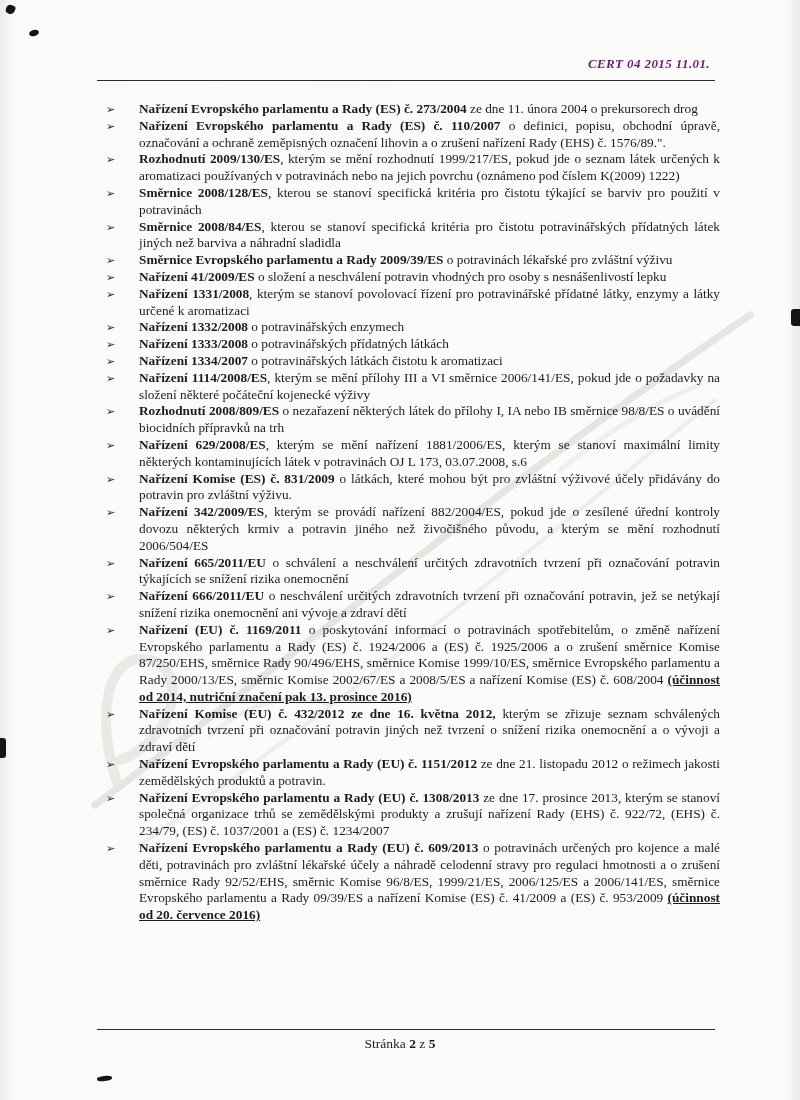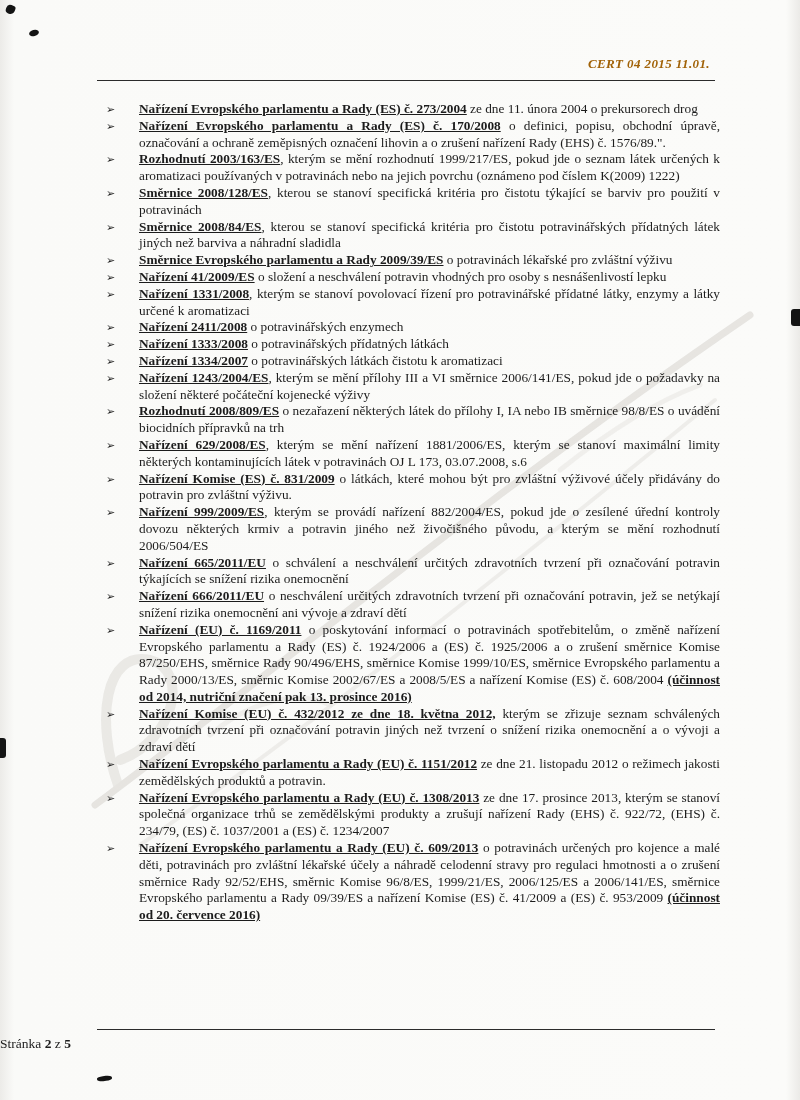--- a/index.html
+++ b/index.html
@@ -11,42 +11,42 @@
       linear-gradient(90deg, #ecebe8 0px, #fafaf8 14px, #fbfbf9 786px, #ebeae7 800px),
       #fafaf8;
     font-family:"Liberation Serif", serif;
     color:#1c1c1c;
   }
   .page { position:absolute; inset:0; }
 
   .header-ref {
     position:absolute; top:56px; right:90px;
     font-style:italic; font-weight:bold; font-size:13px; letter-spacing:.4px;
-    color:#a16207;
+    color:#701a75;
   }
   .rule { position:absolute; left:97px; width:618px; border-top:1.7px solid #2b2b2b; }
   .rule.top { top:80px; }
   .rule.bottom { top:1029px; }
 
   .list {
     position:absolute; left:104px; top:101px; width:616px;
     font-size:13.3px; line-height:16.8px; text-align:justify;
     list-style:none;
   }
   .item { position:relative; padding-left:35px; }
   .bullet {
     position:absolute; left:2px; top:1px;
     font-family:"DejaVu Sans", sans-serif; font-size:11px; color:#1c1c1c;
   }
-  .b { font-weight:bold;text-decoration:underline; }
+  .b { font-weight:bold; }
   .u { font-weight:bold; text-decoration:underline; }
 
   .footer {
     position:absolute; top:1036px; left:0; width:100%;
-    font-size:13.5px; color:#1c1c1c;
+    text-align:center; font-size:13.5px; color:#1c1c1c;
   }
   .footer b { font-weight:bold; }
 
   
   .artifact { position:absolute; background:#141414; }
   .a1 { left:6px;  top:5px;    width:9px;  height:9px;  border-radius:45% 30% 50% 40%; transform:rotate(20deg); }
   .a2 { left:29px; top:30px;   width:10px; height:6px;  border-radius:50%; transform:rotate(-15deg); }
   .a3 { left:791px;top:309px;  width:9px;  height:17px; border-radius:3px 0 0 3px; }
   .a4 { left:0px;  top:738px;  width:6px;  height:20px; border-radius:0 3px 3px 0; }
   .a5 { left:97px; top:1076px; width:15px; height:5px;  border-radius:40%; transform:rotate(-6deg); }
@@ -70,25 +70,25 @@
 
   <div class="header-ref">CERT  04 2015 11.01.</div>
   <div class="rule top"></div>
 
   <ul class="list">
   <li class="item">
     <span class="bullet">➢</span><span class="b">Nařízení Evropského parlamentu a Rady (ES) č. 273/2004</span><span> ze dne 11. února 2004 o prekursorech drog</span>
   </li>
 
   <li class="item">
-    <span class="bullet">➢</span><span class="b">Nařízení Evropského parlamentu a Rady (ES) č. 170/2008</span><span> o definici, popisu, obchodní úpravě, označování a ochraně zeměpisných označení lihovin a o zrušení nařízení Rady (EHS) č. 1576/89.".</span>
+    <span class="bullet">➢</span><span class="b">Nařízení Evropského parlamentu a Rady (ES) č. 110/2007</span><span> o definici, popisu, obchodní úpravě, označování a ochraně zeměpisných označení lihovin a o zrušení nařízení Rady (EHS) č. 1576/89.".</span>
   </li>
 
   <li class="item">
-    <span class="bullet">➢</span><span class="b">Rozhodnutí 2003/163/ES</span><span>, kterým se mění rozhodnutí 1999/217/ES, pokud jde o seznam látek určených k aromatizaci používaných v potravinách nebo na jejich povrchu (oznámeno pod číslem K(2009) 1222)</span>
+    <span class="bullet">➢</span><span class="b">Rozhodnutí 2009/130/ES</span><span>, kterým se mění rozhodnutí 1999/217/ES, pokud jde o seznam látek určených k aromatizaci používaných v potravinách nebo na jejich povrchu (oznámeno pod číslem K(2009) 1222)</span>
   </li>
 
   <li class="item">
     <span class="bullet">➢</span><span class="b">Směrnice 2008/128/ES</span><span>, kterou se stanoví specifická kritéria pro čistotu týkající se barviv pro použití v potravinách</span>
   </li>
 
   <li class="item">
     <span class="bullet">➢</span><span class="b">Směrnice 2008/84/ES</span><span>, kterou se stanoví specifická kritéria pro čistotu potravinářských přídatných látek jiných než barviva a náhradní sladidla</span>
   </li>
 
@@ -98,65 +98,65 @@
 
   <li class="item">
     <span class="bullet">➢</span><span class="b">Nařízení 41/2009/ES</span><span> o složení a neschválení potravin vhodných pro osoby s nesnášenlivostí lepku</span>
   </li>
 
   <li class="item">
     <span class="bullet">➢</span><span class="b">Nařízení 1331/2008</span><span>, kterým se stanoví povolovací řízení pro potravinářské přídatné látky, enzymy a látky určené k aromatizaci</span>
   </li>
 
   <li class="item">
-    <span class="bullet">➢</span><span class="b">Nařízení 2411/2008</span><span> o potravinářských enzymech</span>
+    <span class="bullet">➢</span><span class="b">Nařízení 1332/2008</span><span> o potravinářských enzymech</span>
   </li>
 
   <li class="item">
     <span class="bullet">➢</span><span class="b">Nařízení 1333/2008</span><span> o potravinářských přídatných látkách</span>
   </li>
 
   <li class="item">
     <span class="bullet">➢</span><span class="b">Nařízení 1334/2007</span><span> o potravinářských látkách čistotu k aromatizaci</span>
   </li>
 
   <li class="item">
-    <span class="bullet">➢</span><span class="b">Nařízení 1243/2004/ES</span><span>, kterým se mění přílohy III a VI směrnice 2006/141/ES, pokud jde o požadavky na složení některé počáteční kojenecké výživy</span>
+    <span class="bullet">➢</span><span class="b">Nařízení 1114/2008/ES</span><span>, kterým se mění přílohy III a VI směrnice 2006/141/ES, pokud jde o požadavky na složení některé počáteční kojenecké výživy</span>
   </li>
 
   <li class="item">
     <span class="bullet">➢</span><span class="b">Rozhodnutí 2008/809/ES</span><span> o nezařazení některých látek do přílohy I, IA nebo IB směrnice 98/8/ES o uvádění biocidních přípravků na trh</span>
   </li>
 
   <li class="item">
     <span class="bullet">➢</span><span class="b">Nařízení 629/2008/ES</span><span>, kterým se mění nařízení 1881/2006/ES, kterým se stanoví maximální limity některých kontaminujících látek v potravinách  OJ L 173, 03.07.2008, s.6</span>
   </li>
 
   <li class="item">
     <span class="bullet">➢</span><span class="b">Nařízení Komise (ES) č. 831/2009</span><span> o látkách, které mohou být pro zvláštní výživové účely přidávány do potravin pro zvláštní výživu.</span>
   </li>
 
   <li class="item">
-    <span class="bullet">➢</span><span class="b">Nařízení 999/2009/ES</span><span>, kterým se provádí nařízení 882/2004/ES, pokud jde o zesílené úřední kontroly dovozu některých krmiv a potravin jiného než živočišného původu, a kterým se mění rozhodnutí 2006/504/ES</span>
+    <span class="bullet">➢</span><span class="b">Nařízení 342/2009/ES</span><span>, kterým se provádí nařízení 882/2004/ES, pokud jde o zesílené úřední kontroly dovozu některých krmiv a potravin jiného než živočišného původu, a kterým se mění rozhodnutí 2006/504/ES</span>
   </li>
 
   <li class="item">
     <span class="bullet">➢</span><span class="b">Nařízení 665/2011/EU</span><span> o schválení a neschválení určitých zdravotních tvrzení při označování potravin týkajících se snížení rizika onemocnění</span>
   </li>
 
   <li class="item">
     <span class="bullet">➢</span><span class="b">Nařízení 666/2011/EU</span><span> o neschválení určitých zdravotních tvrzení při označování potravin, jež se netýkají snížení rizika onemocnění ani vývoje a zdraví dětí</span>
   </li>
 
   <li class="item">
     <span class="bullet">➢</span><span class="b">Nařízení (EU) č. 1169/2011</span><span> o poskytování informací o potravinách spotřebitelům, o změně nařízení Evropského parlamentu a Rady (ES) č. 1924/2006 a (ES) č. 1925/2006 a o zrušení směrnice Komise 87/250/EHS, směrnice Rady 90/496/EHS, směrnice Komise 1999/10/ES, směrnice Evropského parlamentu a Rady 2000/13/ES, směrnic Komise 2002/67/ES a 2008/5/ES a nařízení Komise (ES) č. 608/2004 </span><span class="u">(účinnost od 2014, nutriční značení pak 13. prosince 2016)</span>
   </li>
 
   <li class="item">
-    <span class="bullet">➢</span><span class="b">Nařízení Komise (EU) č. 432/2012  ze dne 18. května 2012,</span><span> kterým se zřizuje seznam schválených zdravotních tvrzení při označování potravin jiných než tvrzení o snížení rizika onemocnění a o vývoji a zdraví dětí</span>
+    <span class="bullet">➢</span><span class="b">Nařízení Komise (EU) č. 432/2012  ze dne 16. května 2012,</span><span> kterým se zřizuje seznam schválených zdravotních tvrzení při označování potravin jiných než tvrzení o snížení rizika onemocnění a o vývoji a zdraví dětí</span>
   </li>
 
   <li class="item">
     <span class="bullet">➢</span><span class="b">Nařízení Evropského parlamentu a Rady (EU) č. 1151/2012</span><span> ze dne 21. listopadu 2012 o režimech jakosti zemědělských produktů a potravin.</span>
   </li>
 
   <li class="item">
     <span class="bullet">➢</span><span class="b">Nařízení Evropského parlamentu a Rady (EU) č. 1308/2013</span><span> ze dne 17. prosince 2013, kterým se stanoví společná organizace trhů se zemědělskými produkty a zrušují nařízení Rady (EHS) č. 922/72, (EHS) č. 234/79, (ES) č. 1037/2001 a (ES) č. 1234/2007</span>
   </li>
 

